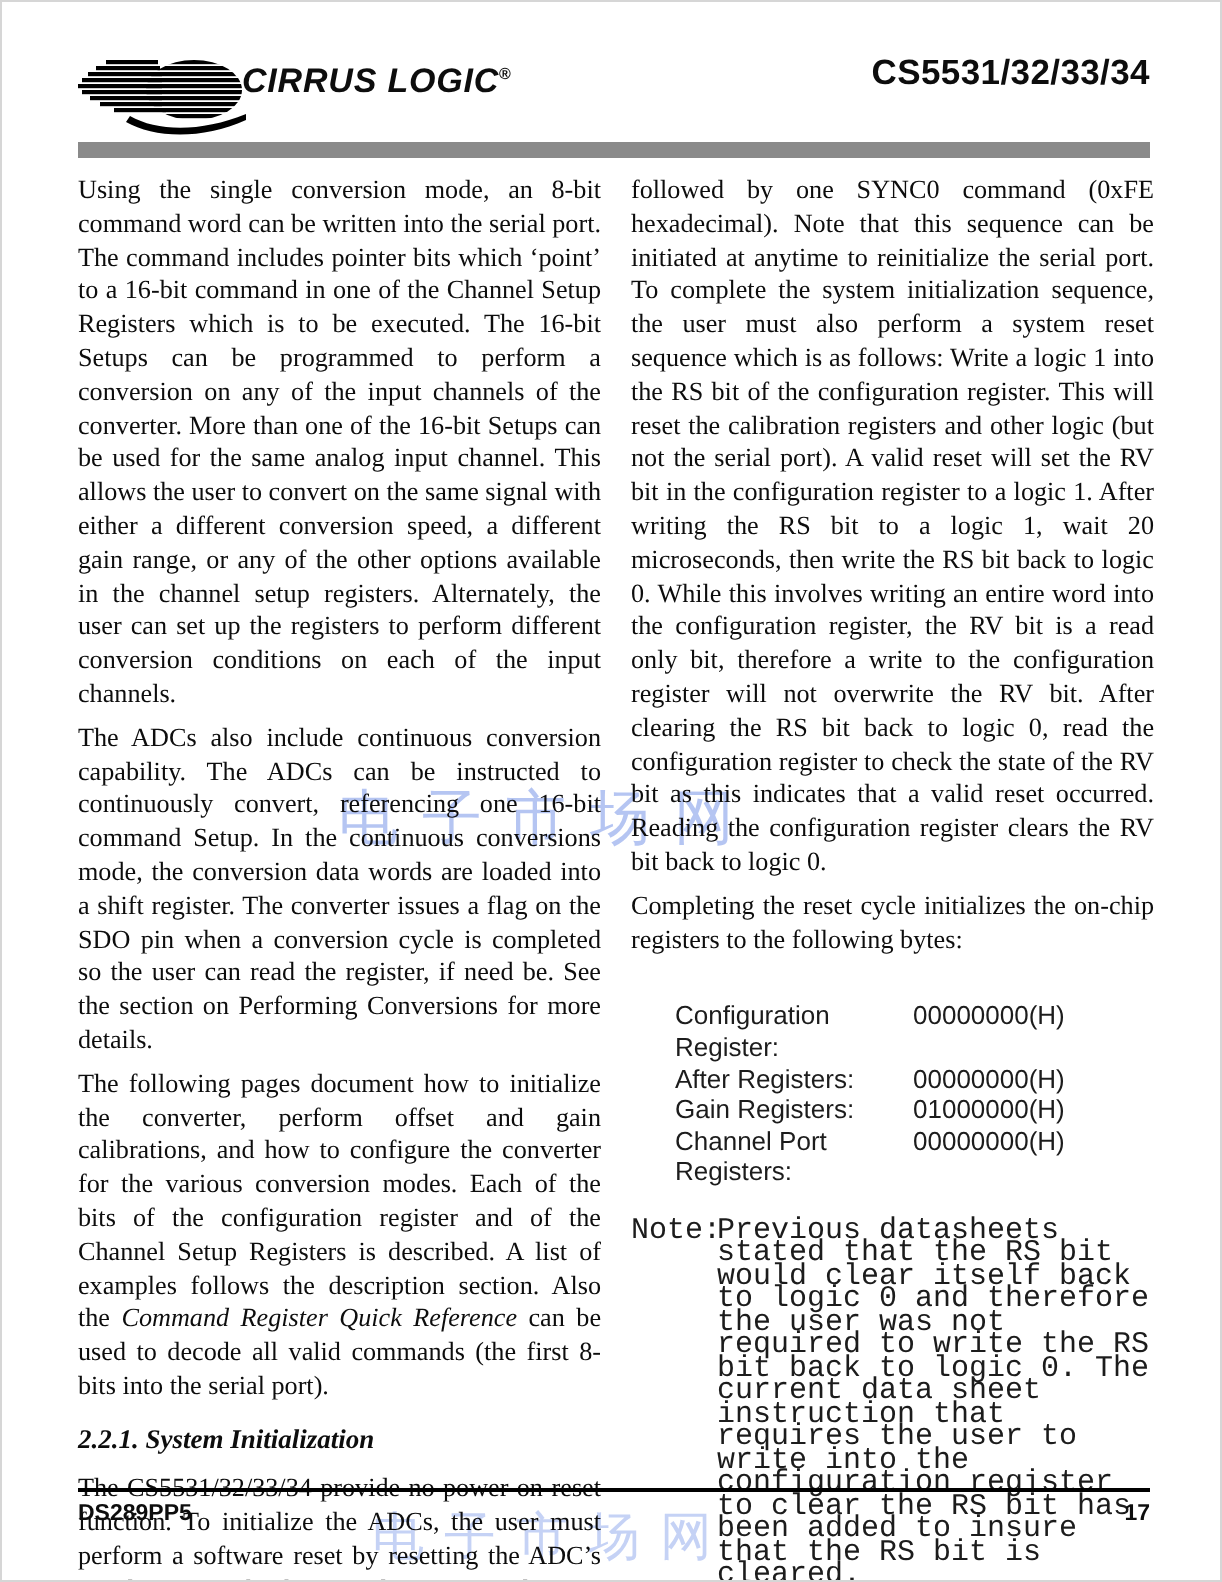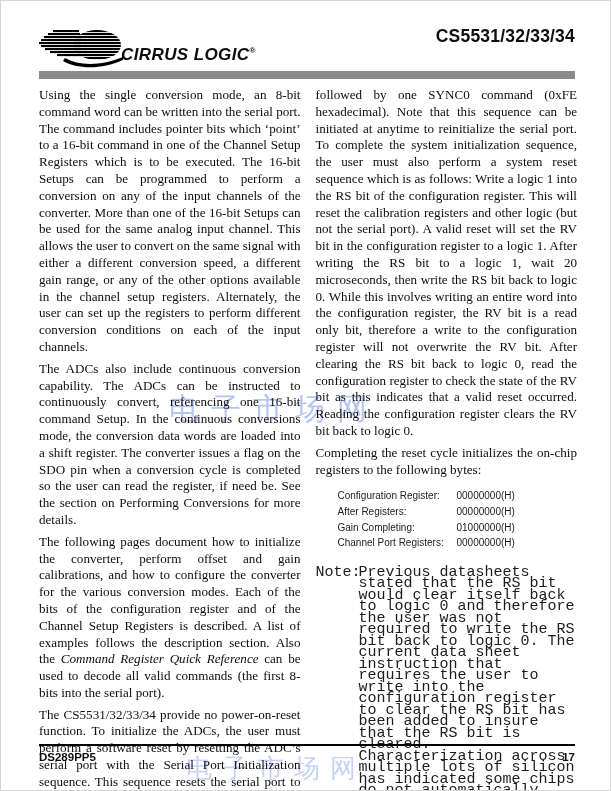--- a/index.html
+++ b/index.html
@@ -7,33 +7,33 @@
   .page {
     position:relative; width:611px; height:791px; background:#ffffff;
     border:1px solid #d6d6d6; overflow:hidden; color:#0d0d0d;
     font-family:"Liberation Serif", serif;
   }
   .header { position:absolute; top:26px; left:38px; right:35px; }
   .logo-row { display:flex; justify-content:space-between; align-items:flex-end; height:42px; }
   .logo { display:flex; align-items:flex-end; }
   .logo-mark { width:88px; height:40px; }
   .brand-text { font-family:"Liberation Sans", sans-serif; font-style:italic; font-weight:bold;
-    font-size:17px; letter-spacing:.4px; margin-left:-6px; margin-bottom:4px; white-space:nowrap; }
+    font-size:17px; letter-spacing:.4px; margin-left:-6px; margin-bottom:18px; white-space:nowrap; }
   .reg-mark { font-size:8px; vertical-align:super; font-style:normal; }
   .part-number { font-family:"Liberation Sans", sans-serif; font-weight:bold; font-size:17.5px;
     letter-spacing:.2px; margin-bottom:22px; }
   .divider-bar { margin-top:2px; height:8px; background:#8a8a8a; }
   .columns { position:absolute; top:86px; left:38px; width:538px; display:flex; gap:15px; }
   .col { width:262px; font-size:13.1px; line-height:16.8px; text-align:justify; }
   .col p { margin:0 0 5px 0; }
   .section-heading { font-size:13.5px; font-weight:bold; font-style:italic; text-align:left;
     margin:10px 0 8px 0; }
   .italic { font-style:italic;margin-top:24px; }
-  .reg-table { margin:10px 0 16px 22px; font-family:"Liberation Sans", sans-serif;
-    font-size:10px; line-height:15.6px; text-align:left; color:#1c1c1c; }
+  .reg-table { margin:22px 0 16px 22px; font-family:"Liberation Sans", sans-serif;
+    font-size:13px; line-height:15.6px; text-align:left; color:#1c1c1c; }
   .reg-row { display:flex; }
   .reg-label { width:119px; flex-shrink:0; }
   .note { display:flex; margin-top:8px; font-family:Liberation Mono, monospace;
     font-size:15px; line-height:11.5px; text-align:left; color:#1c1c1c; }
   .note-label { width:43px; flex-shrink:0; }
   .note-body { flex:1; }
   .footer { position:absolute; left:38px; right:35px; top:743px;
     font-family:"Liberation Sans", sans-serif; font-weight:bold; font-size:11.5px; }
   .footer-rule { height:2px; background:#000; margin-bottom:5px; }
   .footer-row { display:flex; justify-content:space-between; }
@@ -92,37 +92,38 @@
       <div class="part-number">CS5531/32/33/34</div>
     </div>
     <div class="divider-bar"></div>
   </div>
 
   <div class="columns">
     <div class="col">
       <p>Using the single conversion mode, an 8-bit command word can be written into the serial port. The command includes pointer bits which ‘point’ to a 16-bit command in one of the Channel Setup Registers which is to be executed. The 16-bit Setups can be programmed to perform a conversion on any of the input channels of the converter. More than one of the 16-bit Setups can be used for the same analog input channel. This allows the user to convert on the same signal with either a different conversion speed, a different gain range, or any of the other options available in the channel setup registers. Alternately, the user can set up the registers to perform different conversion conditions on each of the input channels.</p>
       <p>The ADCs also include continuous conversion capability. The ADCs can be instructed to continuously convert, referencing one 16-bit command Setup. In the continuous conversions mode, the conversion data words are loaded into a shift register. The converter issues a flag on the SDO pin when a conversion cycle is completed so the user can read the register, if need be. See the section on Performing Conversions for more details.</p>
       <p><span>The following pages document how to initialize the converter, perform offset and gain calibrations, and how to configure the converter for the various conversion modes. Each of the bits of the configuration register and of the Channel Setup Registers is described. A list of examples follows the description section. Also the </span><span class="italic">Command Register Quick Reference</span><span> can be used to decode all valid commands (the first 8-bits into the serial port).</span></p>
+      <div class="section-heading">2.2.1. System Initialization</div>
       <p>The CS5531/32/33/34 provide no power-on-reset function. To initialize the ADCs, the user must perform a software reset by resetting the ADC’s serial port with the Serial Port Initialization sequence. This sequence resets the serial port to the command mode and is accomplished by transmitting at least 15 SYNC1 command bytes (0xFF hexadecimal),</p>
     </div>
 
     <div class="col">
       <p>followed by one SYNC0 command (0xFE hexadecimal). Note that this sequence can be initiated at anytime to reinitialize the serial port. To complete the system initialization sequence, the user must also perform a system reset sequence which is as follows: Write a logic 1 into the RS bit of the configuration register. This will reset the calibration registers and other logic (but not the serial port). A valid reset will set the RV bit in the configuration register to a logic 1. After writing the RS bit to a logic 1, wait 20 microseconds, then write the RS bit back to logic 0. While this involves writing an entire word into the configuration register, the RV bit is a read only bit, therefore a write to the configuration register will not overwrite the RV bit. After clearing the RS bit back to logic 0, read the configuration register to check the state of the RV bit as this indicates that a valid reset occurred. Reading the configuration register clears the RV bit back to logic 0.</p>
       <p>Completing the reset cycle initializes the on-chip registers to the following bytes:</p>
       <div class="reg-table">
         <div class="reg-row">
           <span class="reg-label">Configuration Register:</span>
           <span class="reg-value">00000000(H)</span>
         </div>
         <div class="reg-row">
           <span class="reg-label">After Registers:</span>
           <span class="reg-value">00000000(H)</span>
         </div>
         <div class="reg-row">
-          <span class="reg-label">Gain Completing:</span>
+          <span class="reg-label">Gain Registers:</span>
           <span class="reg-value">01000000(H)</span>
         </div>
         <div class="reg-row">
           <span class="reg-label">Channel Port Registers:</span>
           <span class="reg-value">00000000(H)</span>
         </div>
       </div>
       <div class="note">
         <span class="note-label">Note:</span>
         <span class="note-body">Previous datasheets stated that the RS bit would clear itself back to logic 0 and therefore the user was not required to write the RS bit back to logic 0.  The current data sheet instruction that requires the user to write into the configuration register to clear the RS bit has been added to insure that the RS bit is cleared. Characterization across multiple lots of silicon has indicated some chips do not automatically reset the RS bit to logic 0 in the configuration register, although the reset function is completed.  This occurs only on small number of chips when the VA- supply is negative with respect to DGND.  This has not caused an operational issue for customers because their start-up sequence includes writing a word (with RS=0) into the configuration register after performing a reset.  The change in the reset sequence to</span>

